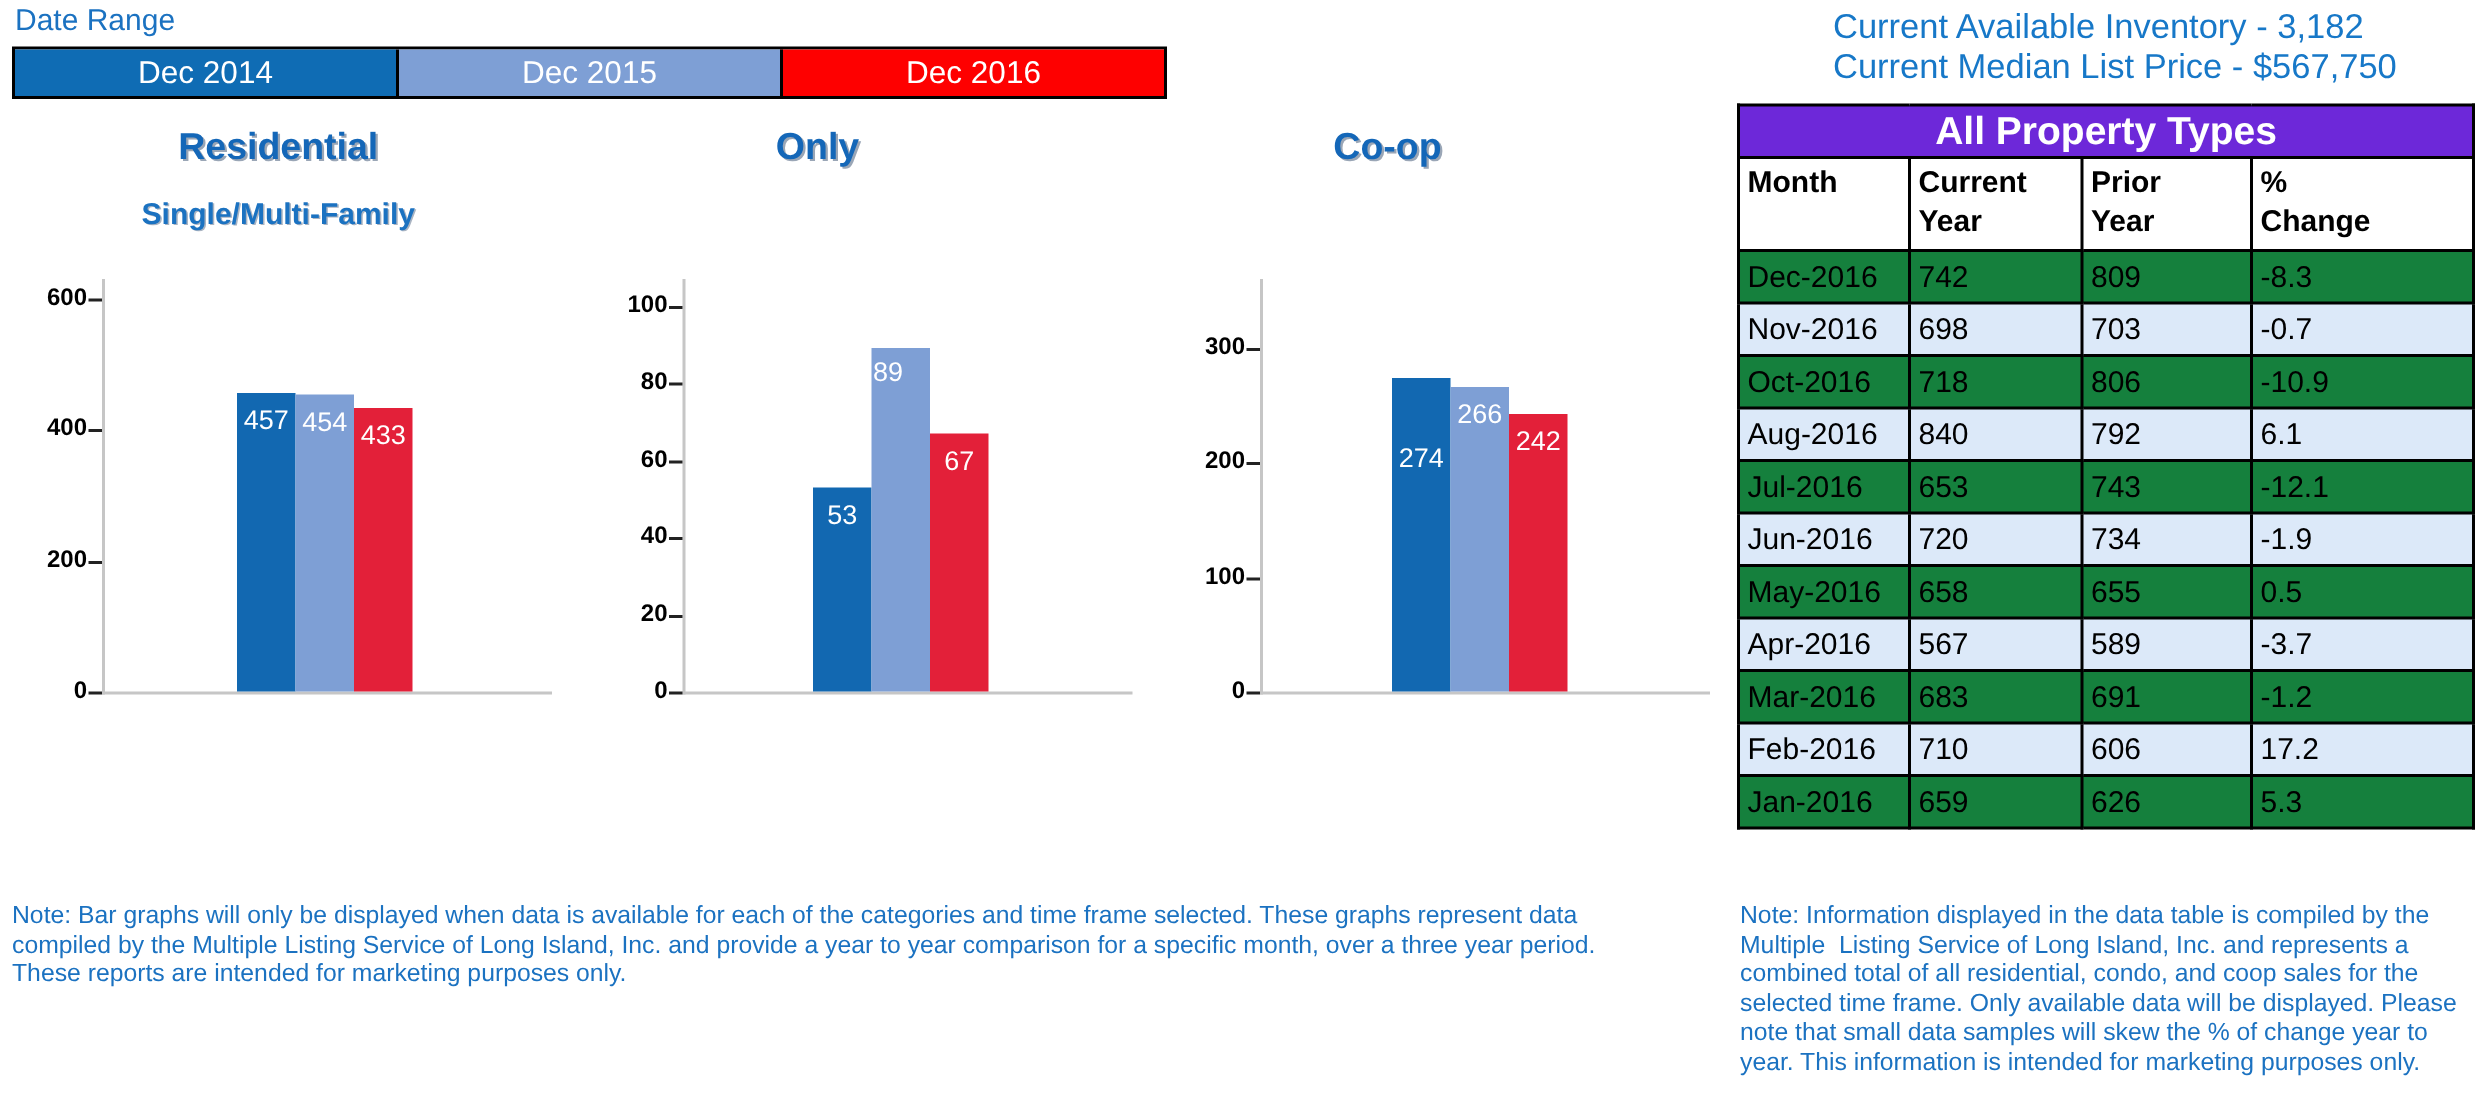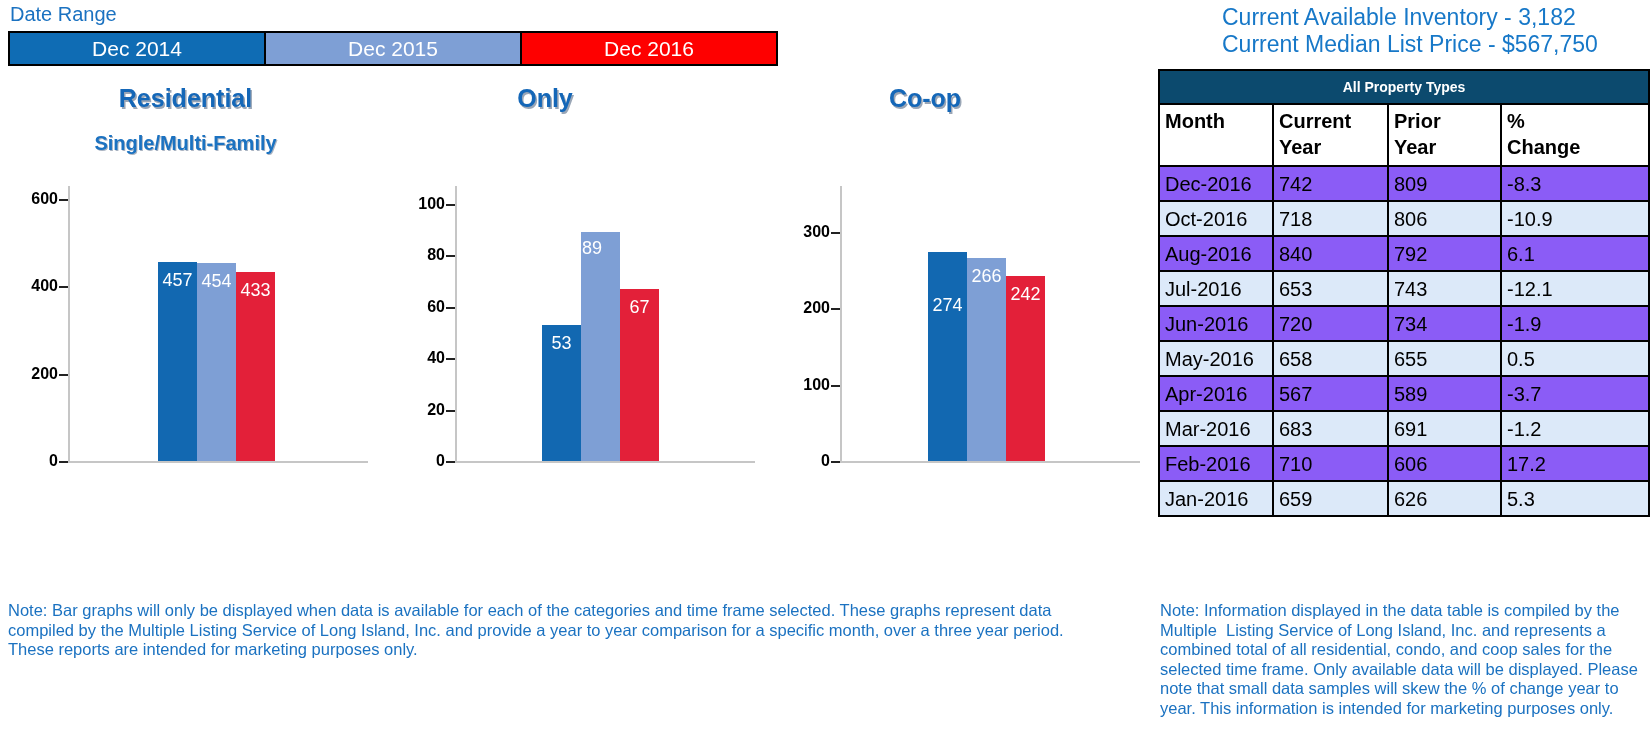--- a/index.html
+++ b/index.html
@@ -21,25 +21,25 @@
   .plot{position:absolute;top:106px;left:0;right:0;height:277px;}
   .axis-line,.base-line{position:absolute;background:#C6C6C6;}
   .tick-dash{position:absolute;background:#222;}
   .tick-label{position:absolute;text-align:right;font-size:16px;font-weight:bold;color:#000;line-height:18px;}
   .bar{position:absolute;}
   .bar-label{position:absolute;color:#fff;font-size:18px;text-align:center;}
 
   .table-wrap{position:absolute;left:1158px;top:69px;}
   .table-wrap table{border-collapse:collapse;table-layout:fixed;width:490px;}
   .table-wrap th,.table-wrap td{border:2px solid #000;}
-  .tbl-title{background:#0c4a6e;color:#fff;font-size:14px;font-weight:bold;text-align:center;
+  .tbl-title{background:#6d28d9;color:#fff;font-size:26px;font-weight:bold;text-align:center;
              height:30px;padding:1px 0;}
   .head-row th{font-size:20px;font-weight:bold;text-align:left;vertical-align:top;
                padding:3px 5px;white-space:pre-line;height:54px;line-height:26px;color:#000;background:#fff;}
-  .table-wrap td{font-size:20px;padding:2px 5px;height:29px;line-height:26px;color:#000;background:#8b5cf6;}
+  .table-wrap td{font-size:20px;padding:2px 5px;height:29px;line-height:26px;color:#000;background:#15803d;}
   .table-wrap tbody tr:nth-child(even) td{background:#DCE9F9;}
 
   .note{position:absolute;color:#1B72C1;font-size:16.5px;line-height:19.5px;}
   .note-left{left:8px;top:601px;width:1092px;}
   .note-right{left:1160px;top:601px;width:488px;white-space:pre-wrap;}
 </style>
 </head>
 <body>
 
 <div class="canvas">
@@ -150,20 +150,26 @@
           </tr>
       </thead>
       <tbody id="tbl-body">
           <tr>
             <td>Dec-2016</td>
             <td>742</td>
             <td>809</td>
             <td>-8.3</td>
           </tr>
           <tr>
+            <td>Nov-2016</td>
+            <td>698</td>
+            <td>703</td>
+            <td>-0.7</td>
+          </tr>
+          <tr>
             <td>Oct-2016</td>
             <td>718</td>
             <td>806</td>
             <td>-10.9</td>
           </tr>
           <tr>
             <td>Aug-2016</td>
             <td>840</td>
             <td>792</td>
             <td>6.1</td>

